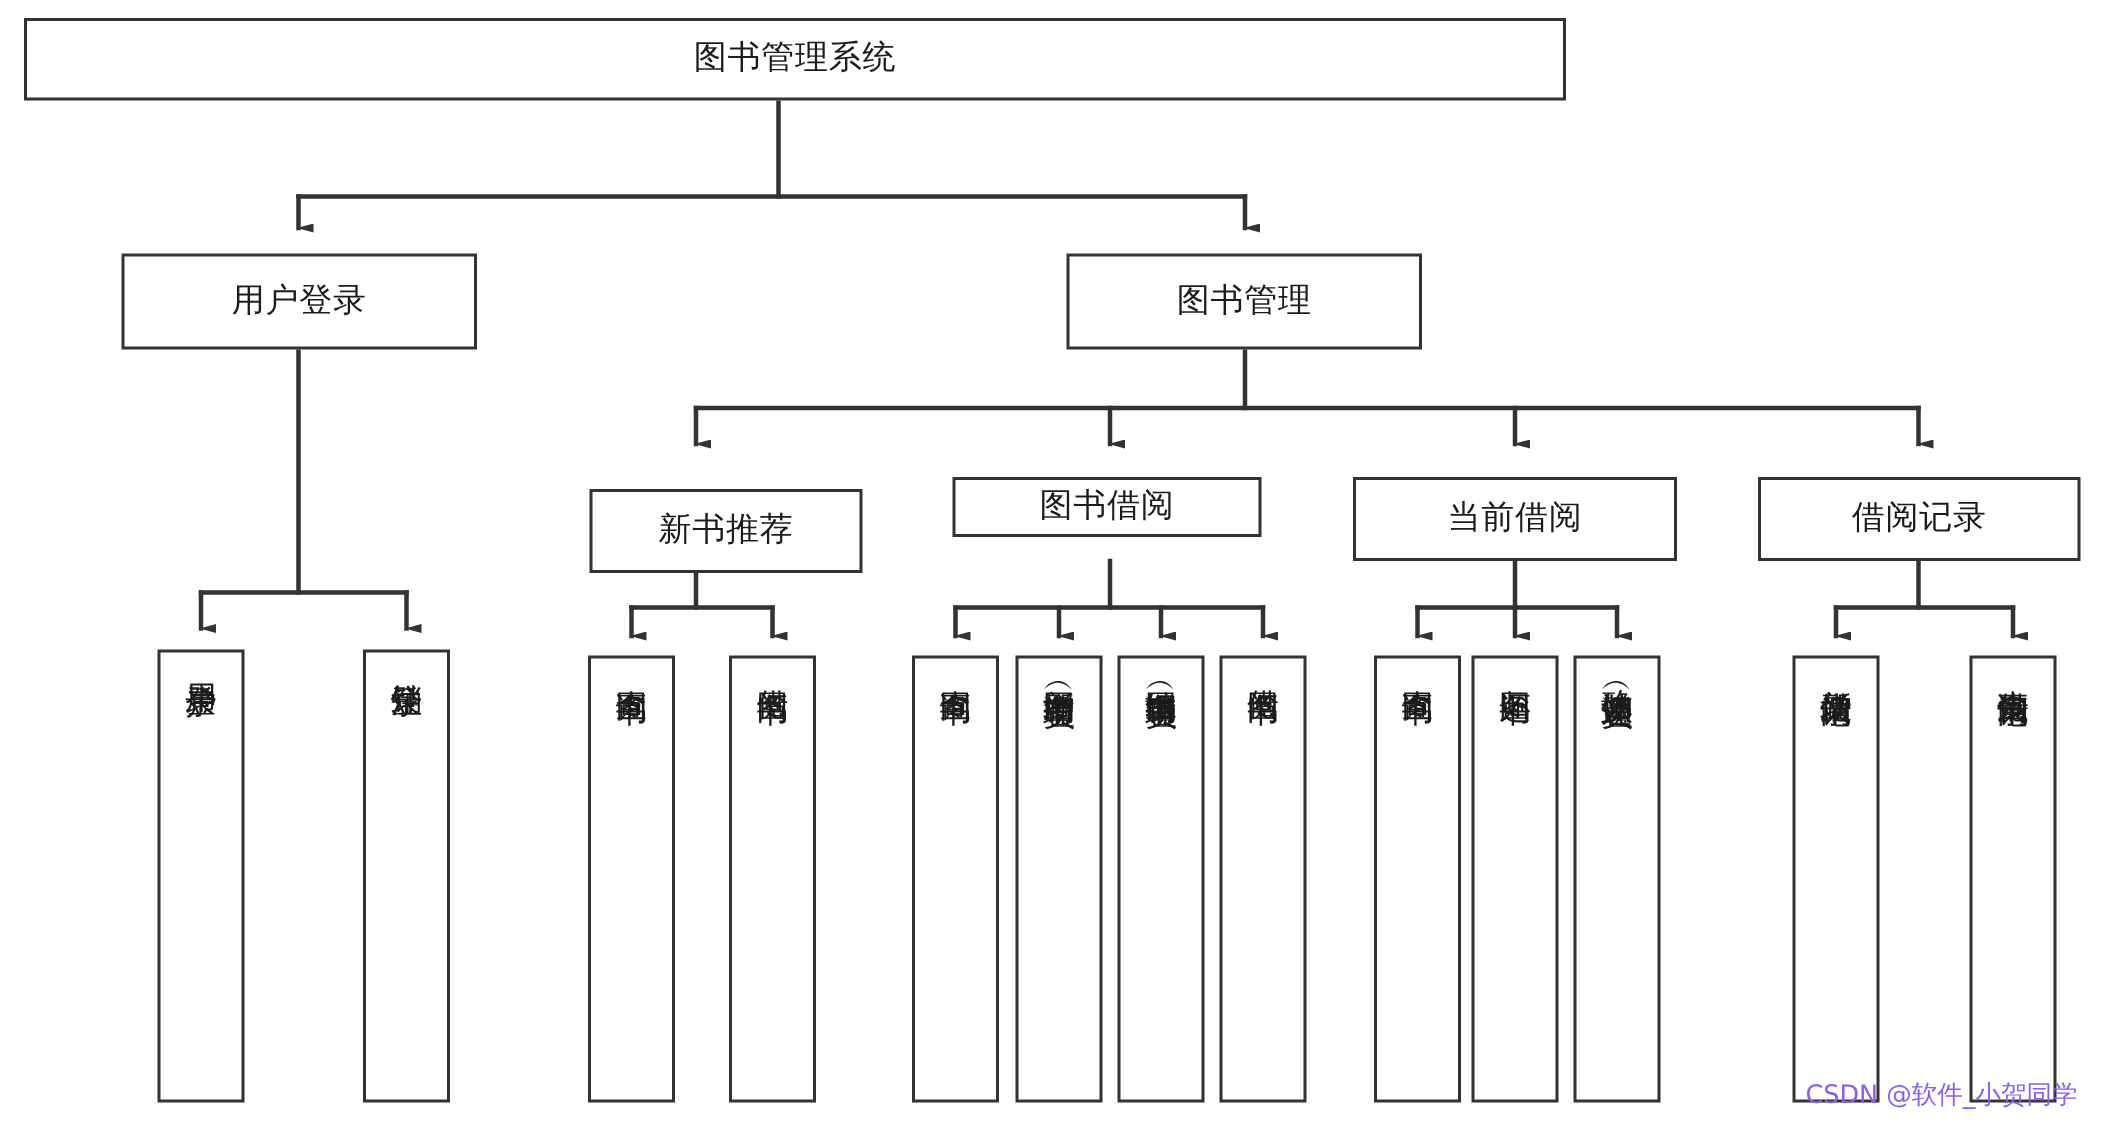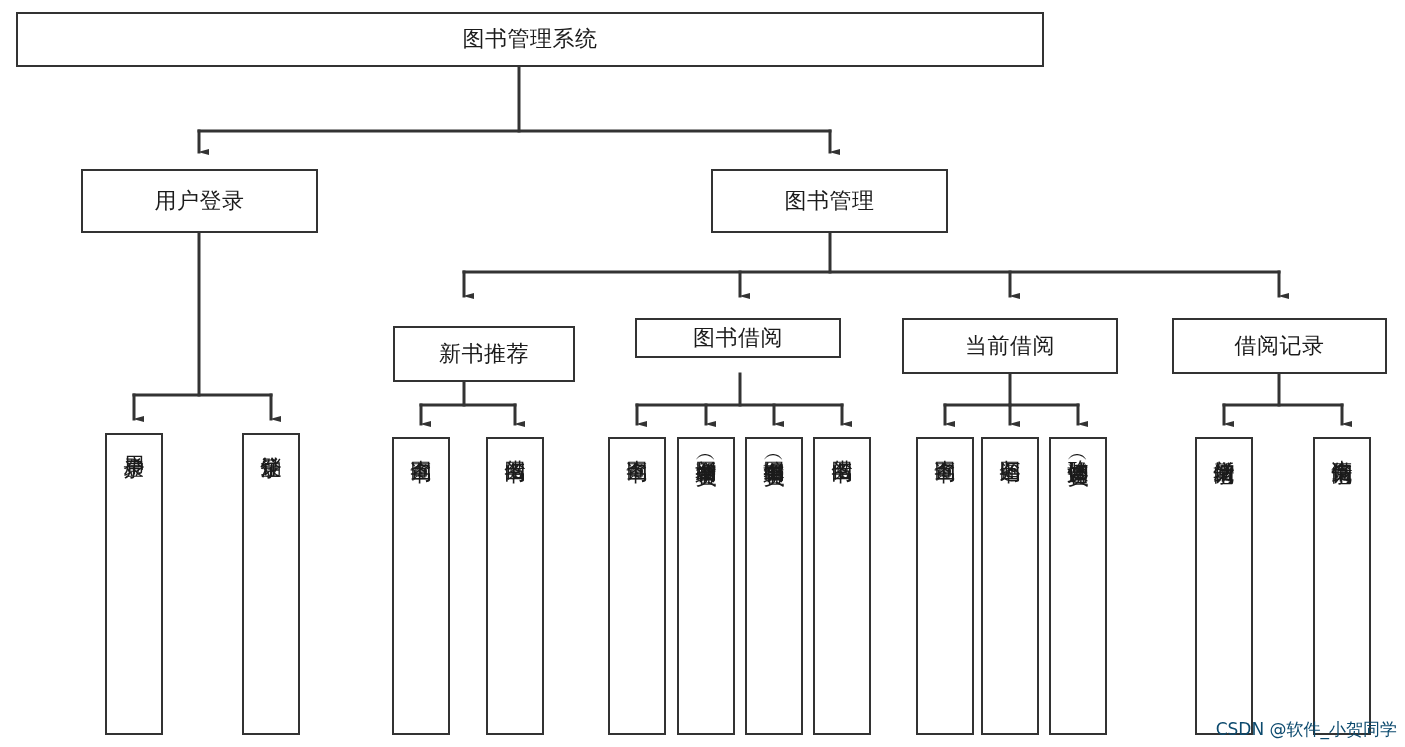--- a/index.html
+++ b/index.html
@@ -52,24 +52,24 @@
   .node.v .label {
     font-size: 21px;
     writing-mode: vertical-rl;
     text-orientation: upright;
     line-height: 1.05;
     letter-spacing: 1px;
     white-space: nowrap;
   }
   #watermark {
     position: absolute;
-    right: 8px;
+    right: 20px;
     bottom: 6px;
     font-size: 17px;
-    color: #0c4a6e;
+    color: #8b5cf6;
     z-index: 3;
     white-space: nowrap;
   }
 </style>
 </head>
 <body>
 
 <div id="canvas">
 
   <svg id="connectors" viewBox="0 0 1405 747" xmlns="http://www.w3.org/2000/svg">

